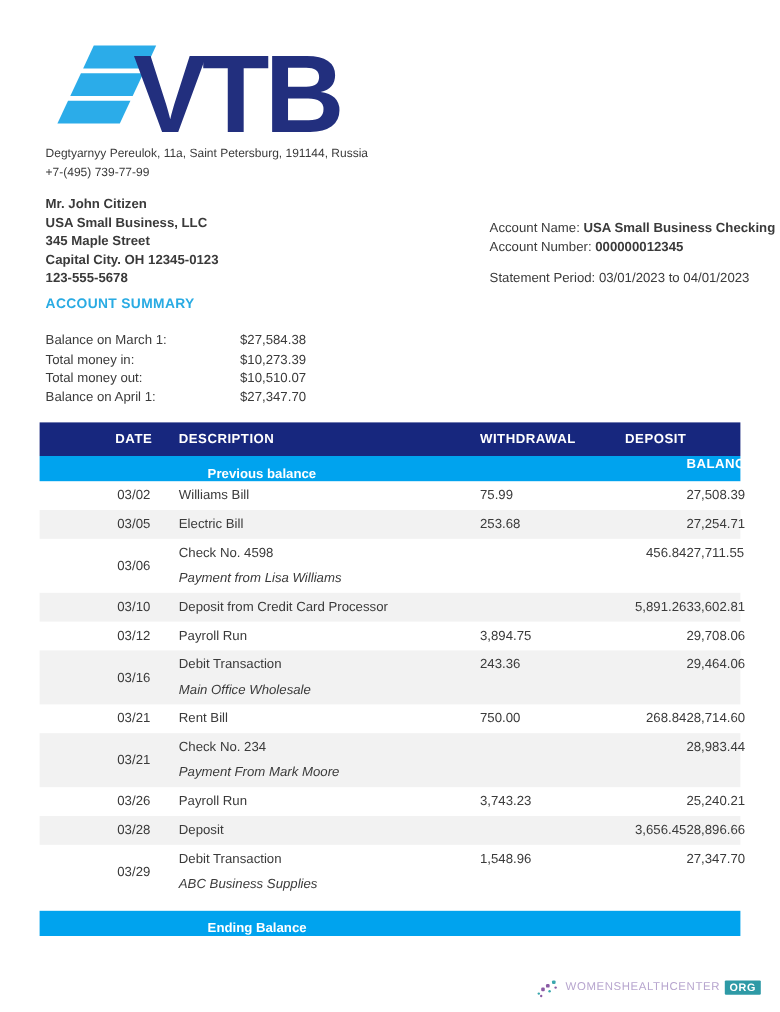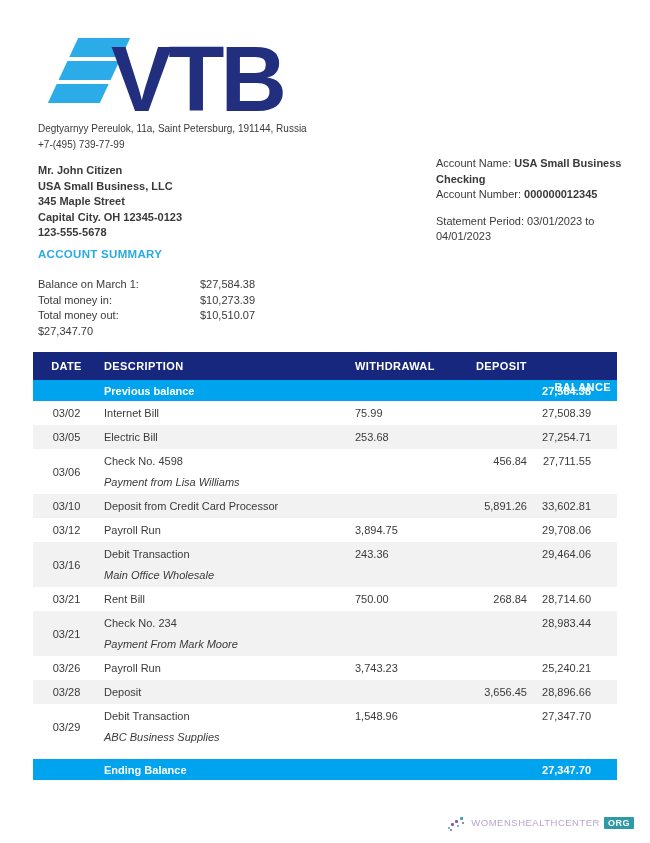--- a/index.html
+++ b/index.html
@@ -22,40 +22,40 @@
   .logo{position:absolute;left:57px;top:30px;width:280px;height:92px;}
   .stripes{position:absolute;left:6px;top:8px;width:52px;height:65px;
     transform:skewX(-25deg);display:flex;flex-direction:column;justify-content:space-between;}
   .stripe{height:19px;width:52px;background:var(--stripe-blue);}
   .vtb{position:absolute;left:54px;top:-6px;font-size:92px;font-weight:bold;
     color:var(--logo-navy);letter-spacing:-4px;line-height:1.2;}
   
   .bank-address{position:absolute;left:38px;top:121px;font-size:10px;line-height:16px;}
   
   .customer{position:absolute;left:38px;top:163px;font-size:11px;font-weight:bold;line-height:15.5px;}
-  .account-info{position:absolute;left:408px;top:156px;font-size:11px;line-height:15.5px;margin-left:28px;}
+  .account-info{position:absolute;left:408px;top:183px;font-size:11px;line-height:15.5px;}
   .account-info .val{font-weight:bold;}
   .account-period{margin-top:11px;}
   
   .summary{position:absolute;left:38px;top:248px;}
   .summary-title{color:var(--summary-heading);font-weight:bold;font-size:11.5px;letter-spacing:.3px;}
   .summary-rows{margin-top:17px;font-size:11px;}
   .summary-row{display:flex;line-height:15.5px;}
   .summary-label{width:162px;}
   
   .txn-table{position:absolute;left:33px;top:352px;width:584px;font-size:11px;}
   .t-head{height:28px;background:var(--navy);color:#fff;display:flex;align-items:center;
     font-weight:600;letter-spacing:.4px;}
   .t-prev,.t-end{height:21px;background:var(--bright-blue);color:#fff;display:flex;
-    align-items:center;font-weight:bold;}
+    align-items:flex-end;font-weight:bold;gap:24px;}
   .t-end{margin-top:10px;}
   .t-row{display:flex;padding:5px 0;line-height:14px;}
   .t-row:nth-of-type(even){background:var(--row-stripe);}
   .c{flex:none;}
-  .c.date{width:67px;text-align:center;align-self:center;}
+  .c.date{width:67px;text-align:center;align-self:center;margin-left:45px;}
   .c.desc{width:250px;padding-left:4px;}
   .c.wd{width:90px;padding-left:5px;}
   .c.dp{width:87px;text-align:right;}
   .c.bal{flex:1;text-align:right;padding-right:26px;}
   .t-head .c.bal{padding-right:6px;margin-top:42px;}
   .desc-note{font-style:italic;margin-top:7px;}
   .desc-note:empty{display:none;}
   
   .watermark{position:absolute;right:16px;bottom:11px;display:flex;align-items:flex-start;gap:4px;}
   .dots{position:relative;width:19px;height:15px;}
@@ -113,20 +113,21 @@
       </div>
       <div class="summary-row">
         <div class="summary-label">Total money in:</div>
         <div>$10,273.39</div>
       </div>
       <div class="summary-row">
         <div class="summary-label">Total money out:</div>
         <div>$10,510.07</div>
       </div>
       <div class="summary-row">
+        <div class="summary-label">Balance on April 1:</div>
         <div>$27,347.70</div>
       </div>
     </div>
   </div>
 
   <div class="txn-table">
     <div class="t-head">
       <div class="c date">DATE</div>
       <div class="c desc">DESCRIPTION</div>
       <div class="c wd">WITHDRAWAL</div>
@@ -139,21 +140,21 @@
       <div class="c desc">Previous balance</div>
       <div class="c wd"></div>
       <div class="c dp"></div>
       <div class="c bal">27,584.38</div>
     </div>
 
     <div class="t-body">
       <div class="t-row">
         <div class="c date">03/02</div>
         <div class="c desc">
-          <div>Internet Bill</div>
+          <div>Williams Bill</div>
 
         </div>
         <div class="c wd">75.99</div>
         <div class="c dp"></div>
         <div class="c bal">27,508.39</div>
       </div>
       <div class="t-row">
         <div class="c date">03/05</div>
         <div class="c desc">
           <div>Electric Bill</div>

